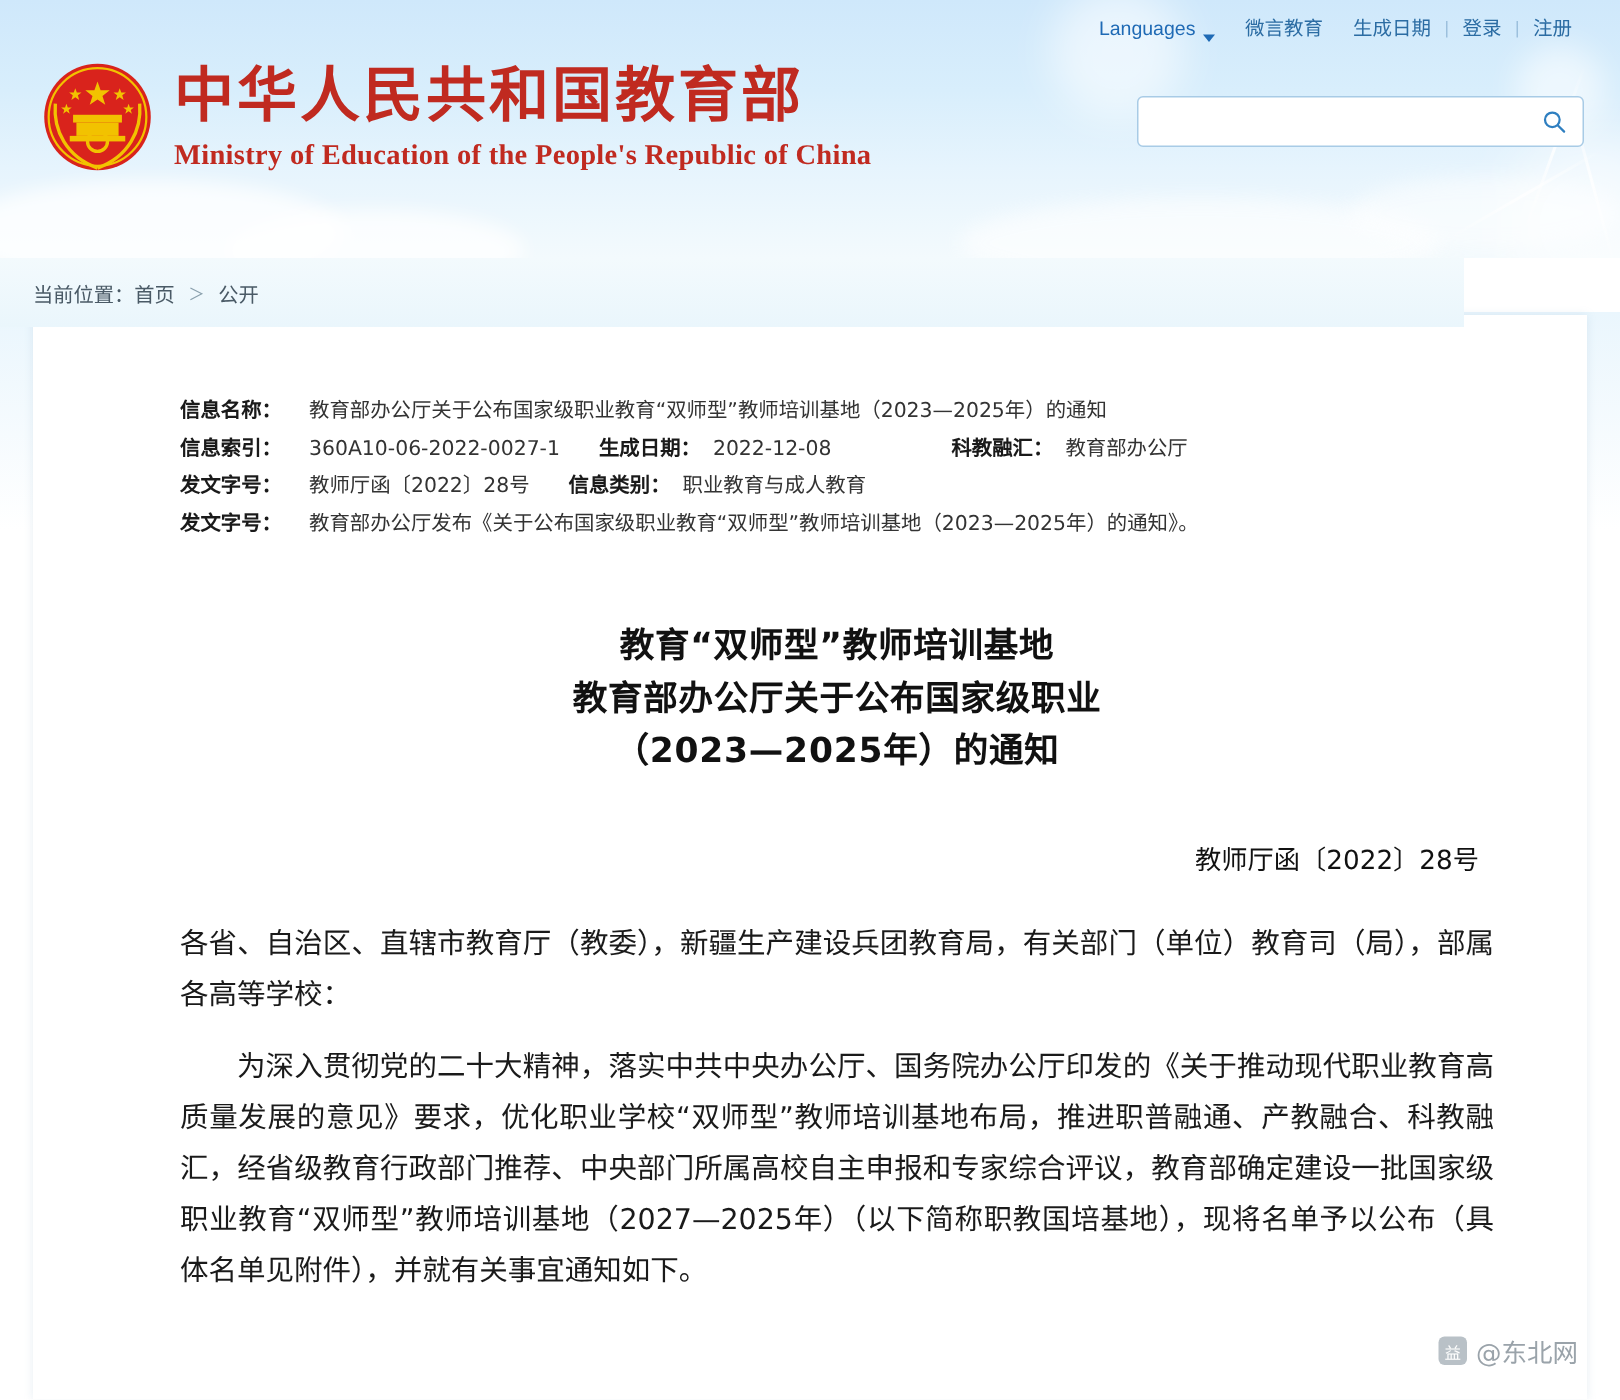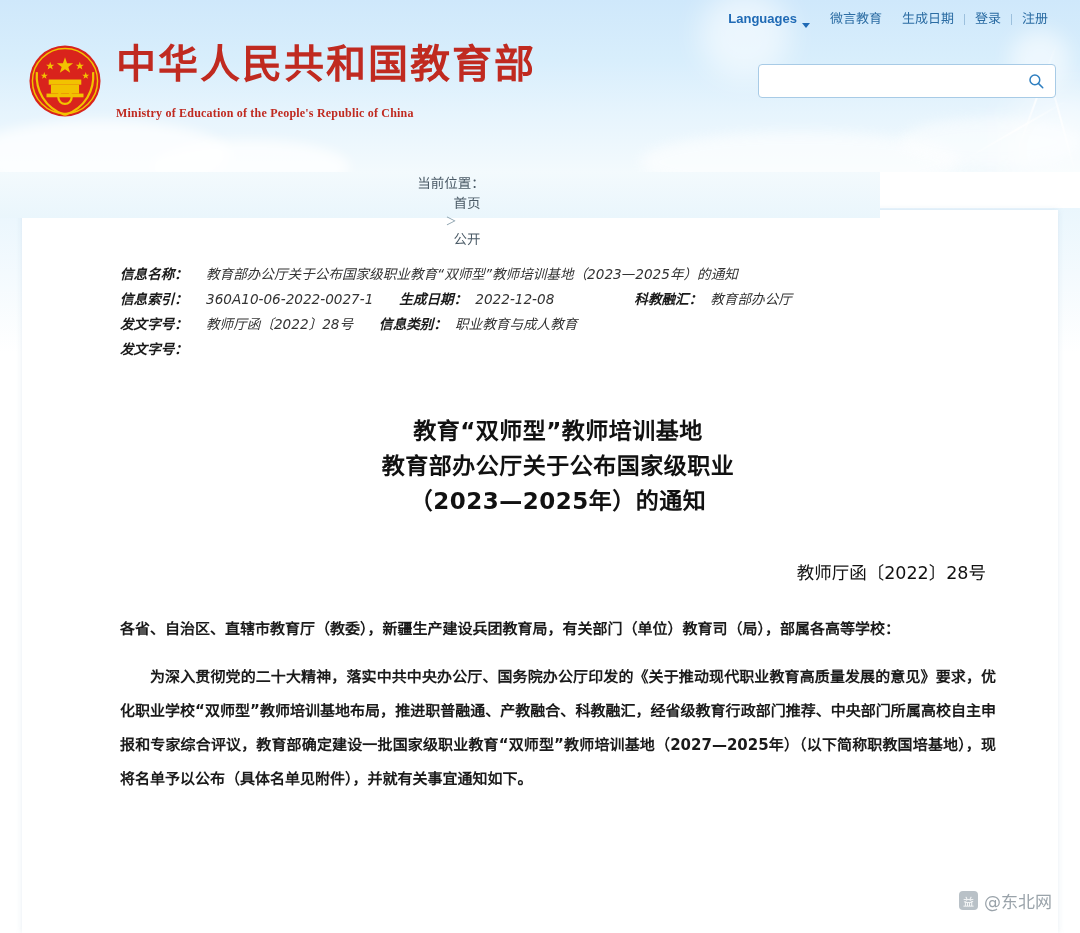--- a/index.html
+++ b/index.html
@@ -64,21 +64,21 @@
   }
   .topnav .item {
     padding: 0 10px;
     color: #2b6ca3;
     text-decoration: none;
     white-space: nowrap;
     line-height: 18px;
   }
   .topnav .item.lang {
     color: #1f6ab5;
-    font-weight: bold;
+    font-weight: normal;
     display: flex;
     align-items: flex-end;
     gap: 5px;
   }
   .topnav .sep {
     width: 1px;
     height: 11px;
     background: #9cc0dd;
   }
   .caret-down {
@@ -108,25 +108,25 @@
     font-family: "DejaVu Sans", "Liberation Sans", sans-serif;
     font-size: 40px;
     font-weight: bold;
     color: #c02a20;
     letter-spacing: 2px;
     line-height: 48px;
     white-space: nowrap;
   }
   .brand-text .en {
     font-family: "Liberation Serif", "DejaVu Serif", serif;
-    font-size: 12px;
+    font-size: 19px;
     font-weight: bold;
     color: #c02a20;
     letter-spacing: .2px;
-    margin-top: 18px;
+    margin-top: 5px;
     white-space: nowrap;
   }
 
   
   .searchbox {
     position: absolute;
     right: 24px;
     top: 64px;
     width: 296px;
     height: 32px;
@@ -156,33 +156,32 @@
     background: transparent;
     border: none;
     cursor: pointer;
   }
 
   
   .breadcrumb {
     position: absolute;
     top: 172px;
     left: 0;
-    width: 880px;
+    width: 976px;
     height: 46px;
     background: linear-gradient(180deg,#f3fafd 0%, #eaf6fc 100%);
     font-size: 13.5px;
     color: #4a5a66;
     display: flex;
     align-items: center;
     padding-left: 22px;
     box-sizing: border-box;
     z-index: 4;
-    flex-direction: column;
-  }
-  .breadcrumb a { color: #4a5a66; text-decoration: none; margin-left: 32px; }
+  }
+  .breadcrumb a { color: #4a5a66; text-decoration: none; }
   .breadcrumb .arrow { margin: 0 9px; color: #8aa0ad; font-size: 11px; }
 
   
   .page-bg {
     position: absolute;
     top: 208px;
     left: 0;
     width: 1080px;
     height: 725px;
     background: linear-gradient(180deg,#eaf6fd 0%, #ffffff 20%, #ffffff 100%);
@@ -201,21 +200,21 @@
     padding: 52px 62px 0 98px;
   }
 
   
   .meta {
     font-family: "DejaVu Sans", "Liberation Sans", sans-serif;
     font-size: 13.6px;
     color: #222;
     line-height: 25px;
   }
-  .meta-row { display: flex; align-items: flex-end; font-style: italic; }
+  .meta-row { display: flex; align-items: flex-end; }
   .meta-label {
     color: #1a1a1a;
     font-weight: bold;
     white-space: nowrap;
   }
   .meta-value {
     color: #333;
     margin-left: 8px;
     white-space: nowrap;
   }
@@ -238,25 +237,24 @@
     margin-top: 40px;
     text-align: right;
     padding-right: 10px;
     font-family: "DejaVu Sans", "Liberation Sans", sans-serif;
     font-size: 17.5px;
     color: #111;
   }
   .doc-body {
     margin-top: 28px;
     font-family: "DejaVu Sans", "Liberation Sans", sans-serif;
-    font-size: 15px;
+    font-size: 19px;
     line-height: 34px;
     color: #1a1a1a;
     text-align: justify;
-    font-weight: bold;
   }
   .doc-body p { margin: 0 0 14px 0; }
   .indent { text-indent: 2em; }
 
   
   .watermark {
     position: absolute;
     right: 28px;
     bottom: 20px;
     display: flex;
@@ -371,20 +369,21 @@
     </div>
     <div class="meta-row">
       <span class="meta-label w80">发文字号：</span>
       <span class="meta-value">教师厅函〔2022〕28号</span>
       <span class="meta-gap"></span>
       <span class="meta-label">信息类别：</span>
       <span class="meta-value">职业教育与成人教育</span>
     </div>
     <div class="meta-row">
       <span class="meta-label w80">发文字号：</span>
+      <span class="meta-value">教育部办公厅发布《关于公布国家级职业教育“双师型”教师培训基地（2023—2025年）的通知》。</span>
     </div>
   </div>
 
   <div class="doc-title">
     <div>教育“双师型”教师培训基地</div>
     <div>教育部办公厅关于公布国家级职业</div>
     <div>（2023—2025年）的通知</div>
   </div>
 
   <div class="doc-number">教师厅函〔2022〕28号</div>

